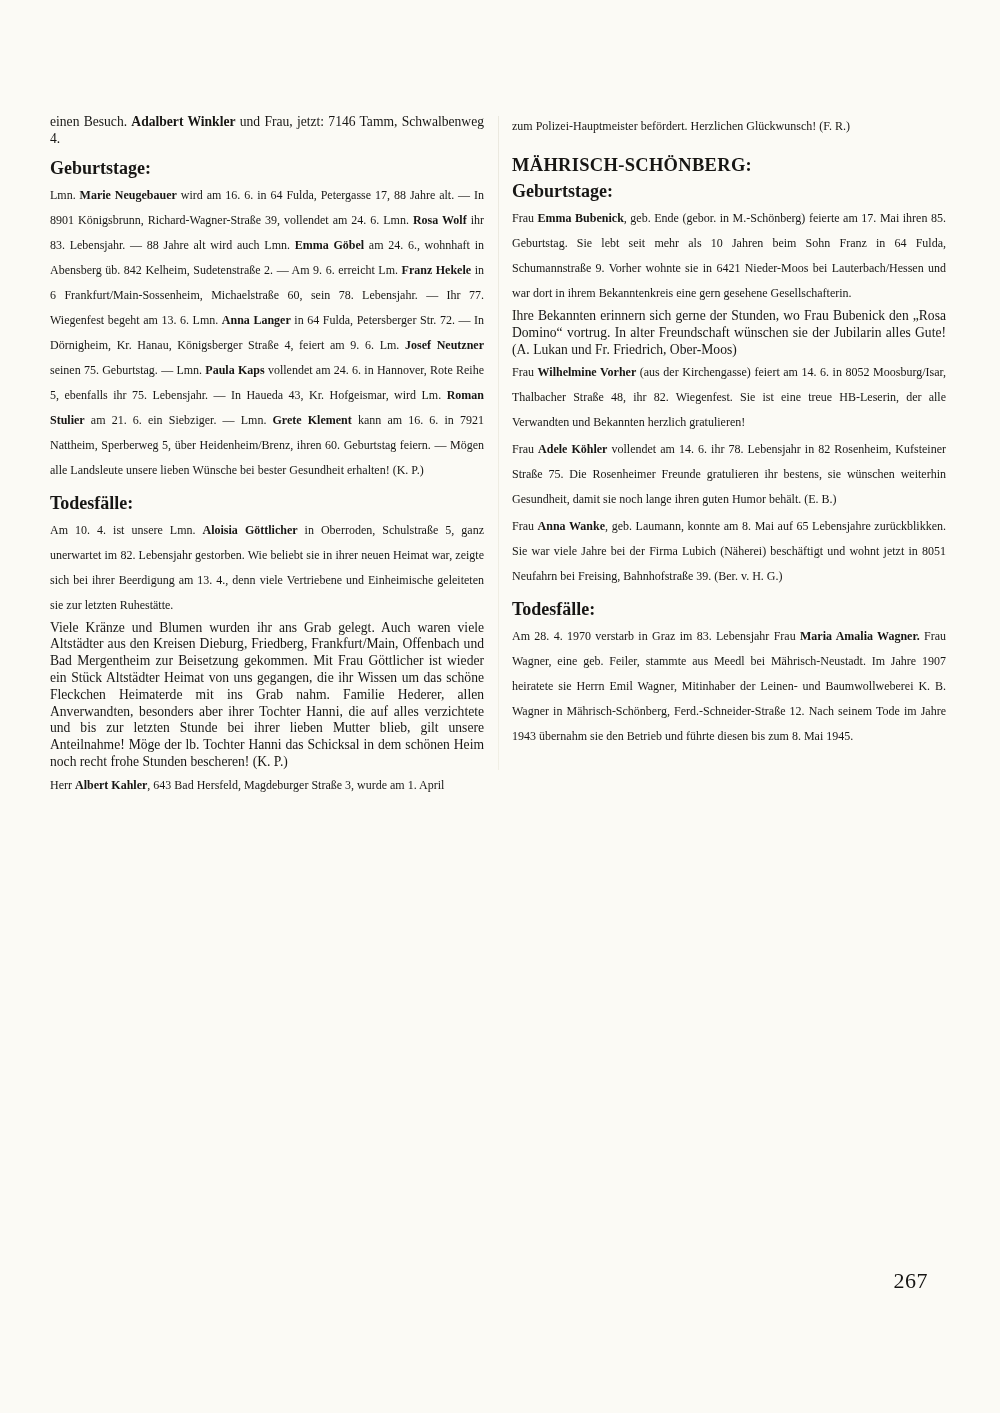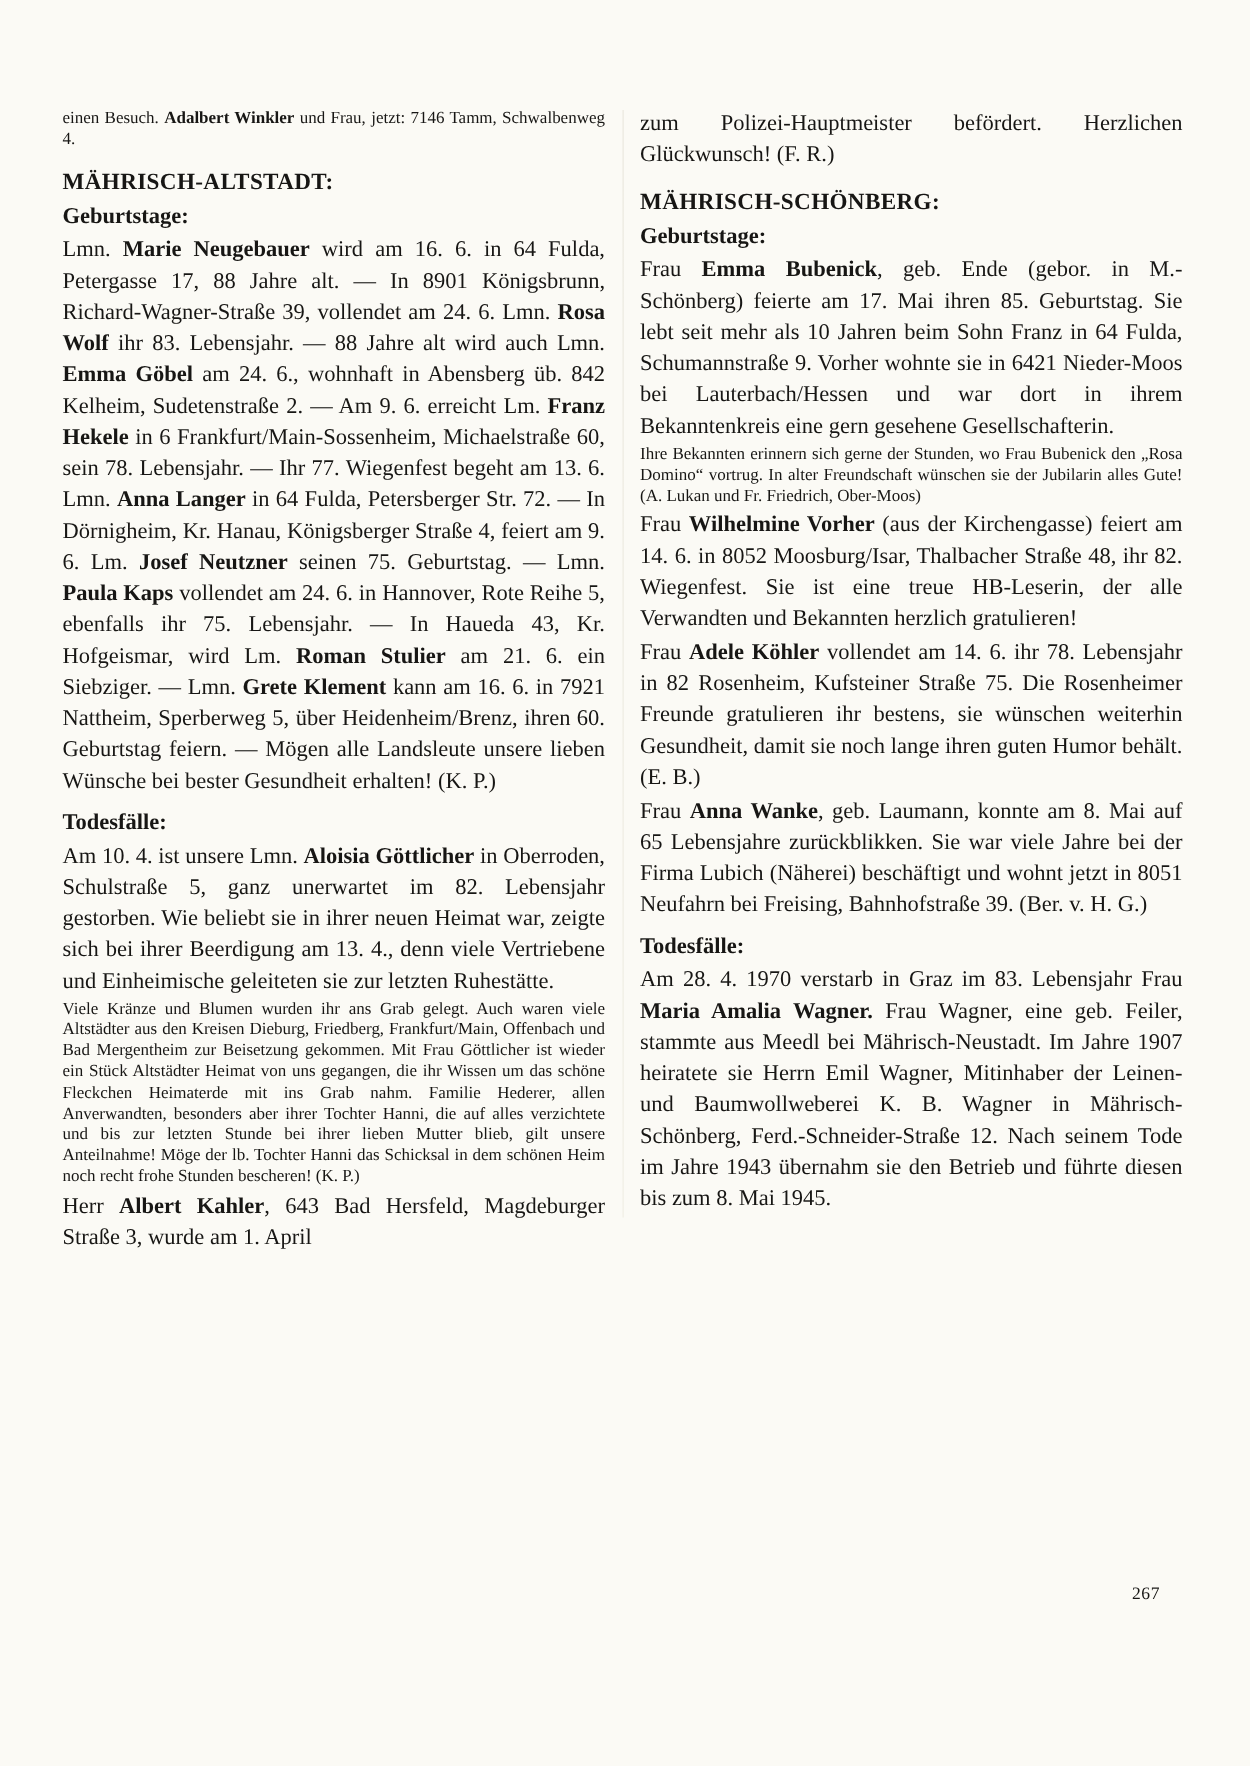--- a/index.html
+++ b/index.html
@@ -8,69 +8,68 @@
     height: 1413px;
     background: #fbfaf5;
     color: #171614;
     font-family: "Liberation Serif", "DejaVu Serif", serif;
     overflow: hidden;
   }
   .page {
     box-sizing: border-box;
     width: 992px;
     height: 1413px;
-    padding: 84px 46px 0 50px;
+    padding: 112px 46px 0 50px;
     position: relative;
   }
   .columns {
     display: flex;
     gap: 28px;
     align-items: flex-start;
     position: relative;
   }
   .col-rule {
     position: absolute;
     left: 50%;
     top: 4px;
     bottom: 30px;
     width: 1px;
     background: linear-gradient(#e4e1d6, #eceade);
     opacity: .7;
   }
   .col { flex: 1 1 0; min-width: 0; }
   p { margin: 0; text-align: justify; }
-  p.body  { font-size: 18px;   line-height: 25px;   margin: 2px 0; }
+  p.body  { font-size: 12px;   line-height: 25px;   margin: 2px 0; }
   p.small { font-size: 13.6px; line-height: 16.8px; margin: 2px 0; }
   h2.heading {
     font-size: 18.5px; line-height: 26px;
     margin: 13px 0 1px; font-weight: bold; letter-spacing: .3px;
   }
   h3.subheading {
     font-size: 18px; line-height: 25px;
     margin: 8px 0 1px; font-weight: bold;
   }
   h2.heading + h3.subheading { margin-top: 1px; }
   b { font-weight: bold; }
   .page-number {
     position: absolute;
     top: 1268px;
     right: 64px;
-    font-size: 14px;
+    font-size: 22px;
     letter-spacing: .5px;
   }
 </style>
 </head>
 <body>
 
 <div class="page">
   <div class="columns">
     <div class="col-rule"></div>
     <div class="col">
         <p class="small"><span>einen Besuch. </span><b>Adalbert Winkler</b><span> und Frau, jetzt: 7146 Tamm, Schwalbenweg 4.</span></p>
-        <h2 class="heading">MÄHRISCH-ALTSTADT:</h2>
         <h3 class="subheading">Geburtstage:</h3>
         <p class="body"><span>Lmn. </span><b>Marie Neugebauer</b><span> wird am 16. 6. in 64 Fulda, Petergasse 17, 88 Jahre alt. — In 8901 Königsbrunn, Richard-Wagner-Straße 39, vollendet am 24. 6. Lmn. </span><b>Rosa Wolf</b><span> ihr 83. Lebensjahr. — 88 Jahre alt wird auch Lmn. </span><b>Emma Göbel</b><span> am 24. 6., wohnhaft in Abensberg üb. 842 Kelheim, Sudetenstraße 2. — Am 9. 6. erreicht Lm. </span><b>Franz Hekele</b><span> in 6 Frankfurt/Main-Sossenheim, Michaelstraße 60, sein 78. Lebensjahr. — Ihr 77. Wiegenfest begeht am 13. 6. Lmn. </span><b>Anna Langer</b><span> in 64 Fulda, Petersberger Str. 72. — In Dörnigheim, Kr. Hanau, Königsberger Straße 4, feiert am 9. 6. Lm. </span><b>Josef Neutzner</b><span> seinen 75. Geburtstag. — Lmn. </span><b>Paula Kaps</b><span> vollendet am 24. 6. in Hannover, Rote Reihe 5, ebenfalls ihr 75. Lebensjahr. — In Haueda 43, Kr. Hofgeismar, wird Lm. </span><b>Roman Stulier</b><span> am 21. 6. ein Siebziger. — Lmn. </span><b>Grete Klement</b><span> kann am 16. 6. in 7921 Nattheim, Sperberweg 5, über Heidenheim/Brenz, ihren 60. Geburtstag feiern. — Mögen alle Landsleute unsere lieben Wünsche bei bester Gesundheit erhalten! (K. P.)</span></p>
         <h3 class="subheading">Todesfälle:</h3>
         <p class="body"><span>Am 10. 4. ist unsere Lmn. </span><b>Aloisia Göttlicher</b><span> in Oberroden, Schulstraße 5, ganz unerwartet im 82. Lebensjahr gestorben. Wie beliebt sie in ihrer neuen Heimat war, zeigte sich bei ihrer Beerdigung am 13. 4., denn viele Vertriebene und Einheimische geleiteten sie zur letzten Ruhestätte.</span></p>
         <p class="small"><span>Viele Kränze und Blumen wurden ihr ans Grab gelegt. Auch waren viele Altstädter aus den Kreisen Dieburg, Friedberg, Frankfurt/Main, Offenbach und Bad Mergentheim zur Beisetzung gekommen. Mit Frau Göttlicher ist wieder ein Stück Altstädter Heimat von uns gegangen, die ihr Wissen um das schöne Fleckchen Heimaterde mit ins Grab nahm. Familie Hederer, allen Anverwandten, besonders aber ihrer Tochter Hanni, die auf alles verzichtete und bis zur letzten Stunde bei ihrer lieben Mutter blieb, gilt unsere Anteilnahme! Möge der lb. Tochter Hanni das Schicksal in dem schönen Heim noch recht frohe Stunden bescheren! (K. P.)</span></p>
         <p class="body"><span>Herr </span><b>Albert Kahler</b><span>, 643 Bad Hersfeld, Magdeburger Straße 3, wurde am 1. April</span></p>
       </div>
     <div class="col">
         <p class="body"><span>zum Polizei-Hauptmeister befördert. Herzlichen Glückwunsch! (F. R.)</span></p>
         <h2 class="heading">MÄHRISCH-SCHÖNBERG:</h2>

